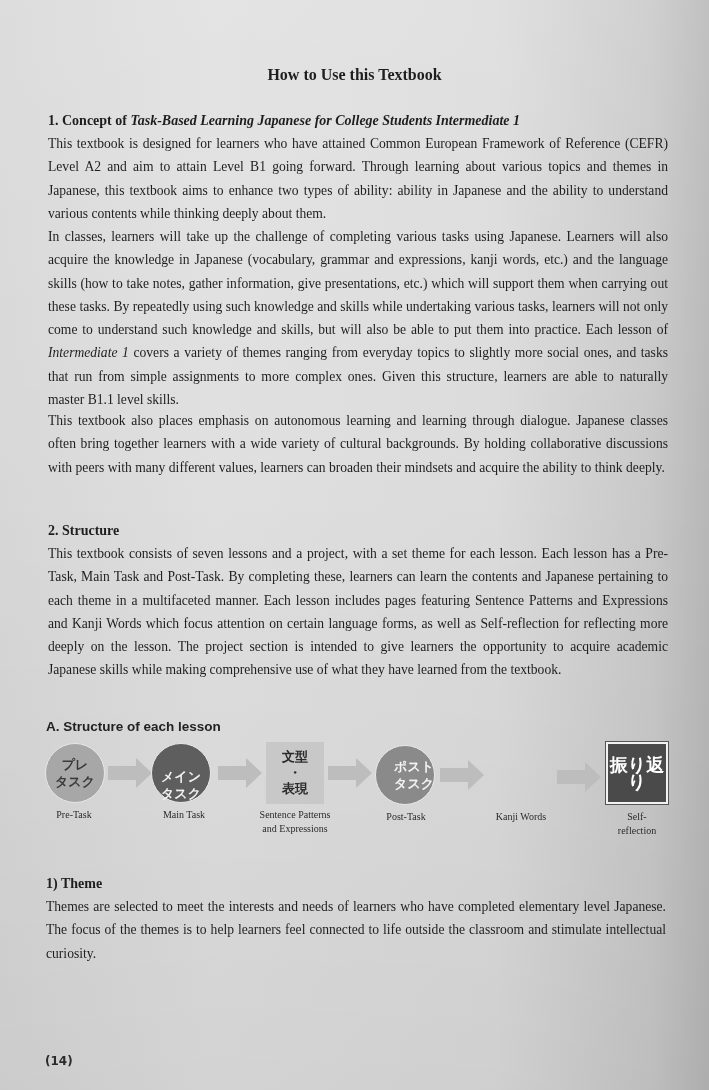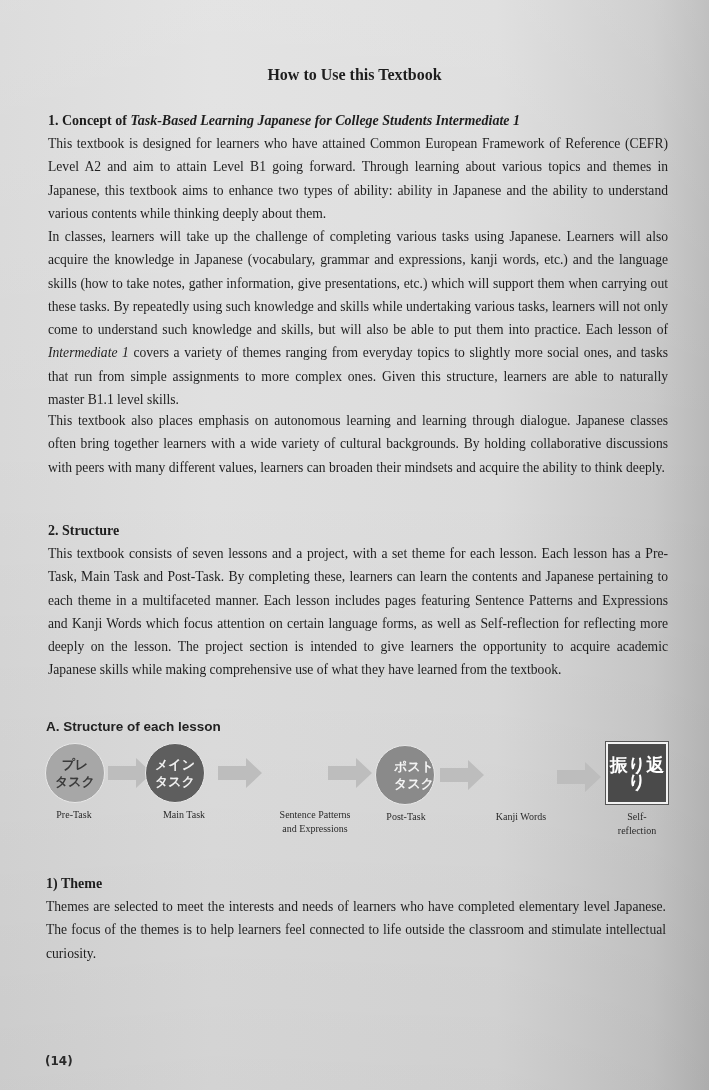--- a/index.html
+++ b/index.html
@@ -76,27 +76,30 @@
 
   <div class="diagram-title">A. Structure of each lesson</div>
 
   <div class="step circle light" style="left:45px;">
     <div><span>プレ</span><br><span>タスク</span></div>
   </div>
   <svg class="arrow" style="left:108px;" viewBox="0 0 44 30">
       <polygon points="0,8 28,8 28,0 44,15 28,30 28,22 0,22" fill="#bdbdbd"></polygon>
     </svg>
 
-  <div class="step circle dark" style="left:145px;">
+  <div class="step circle dark" style="left:151px;align-items:flex-end;">
     <div><span>メイン</span><br><span>タスク</span></div>
   </div>
   <svg class="arrow" style="left:218px;" viewBox="0 0 44 30">
       <polygon points="0,8 28,8 28,0 44,15 28,30 28,22 0,22" fill="#bdbdbd"></polygon>
     </svg>
 
+  <div class="step square" style="left:266px; top:742px; height:62px;">
+    <div style="line-height:16px;"><span>文型</span><br><span>・</span><br><span>表現</span></div>
+  </div>
   <svg class="arrow" style="left:328px;" viewBox="0 0 44 30">
       <polygon points="0,8 28,8 28,0 44,15 28,30 28,22 0,22" fill="#bdbdbd"></polygon>
     </svg>
 
   <div class="step circle mid" style="left:375px; top:745px;">
     <div><span>ポスト</span><br><span>タスク</span></div>
   </div>
   <svg class="arrow" style="left:440px; top:760px;" viewBox="0 0 44 30">
       <polygon points="0,8 28,8 28,0 44,15 28,30 28,22 0,22" fill="#bdbdbd"></polygon>
     </svg>
@@ -104,21 +107,21 @@
   <svg class="arrow" style="left:557px; top:762px;" viewBox="0 0 44 30">
       <polygon points="0,8 28,8 28,0 44,15 28,30 28,22 0,22" fill="#bdbdbd"></polygon>
     </svg>
 
   <div class="step square darksq" style="left:606px; top:742px;">
     <div style="font-size:18px;">振り返り</div>
   </div>
 
   <div class="step-label" style="left:29px;">Pre-Task</div>
   <div class="step-label" style="left:139px;">Main Task</div>
-  <div class="step-label" style="left:257px; width:76px;margin-left:20px;">Sentence Patterns and Expressions</div>
+  <div class="step-label" style="left:257px; width:76px;">Sentence Patterns and Expressions</div>
   <div class="step-label" style="left:361px; top:810px;">Post-Task</div>
   <div class="step-label" style="left:476px; top:810px;">Kanji Words</div>
   <div class="step-label" style="left:610px; top:810px; width:54px;">Self-reflection</div>
 
   <div class="heading" style="top:876px; left:46px;">1) Theme</div>
   <div class="para" style="top:895px; left:46px;">Themes are selected to meet the interests and needs of learners who have completed elementary level Japanese. The focus of the themes is to help learners feel connected to life outside the classroom and stimulate intellectual curiosity.</div>
 
   <div class="page-num">(14)</div>
 </div>
 

